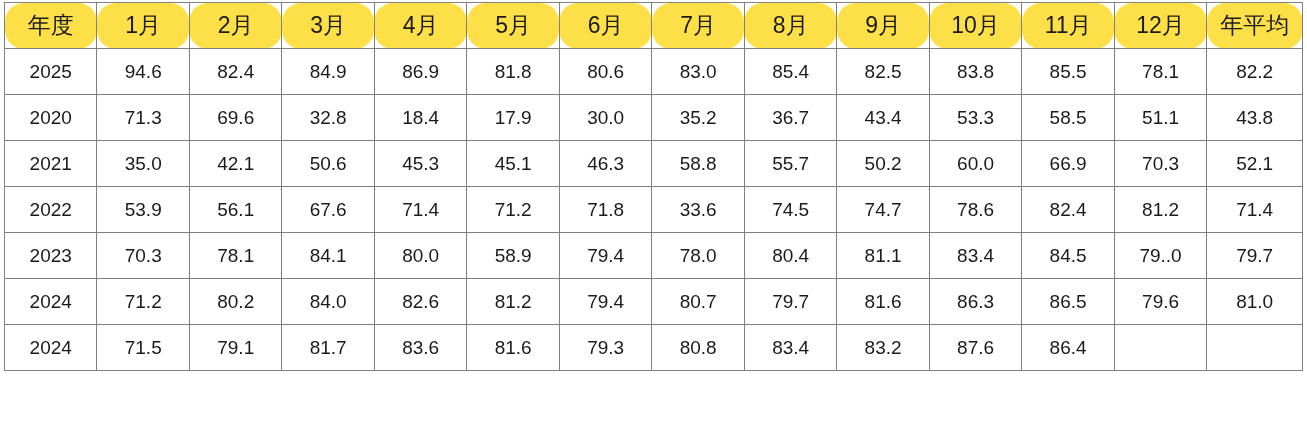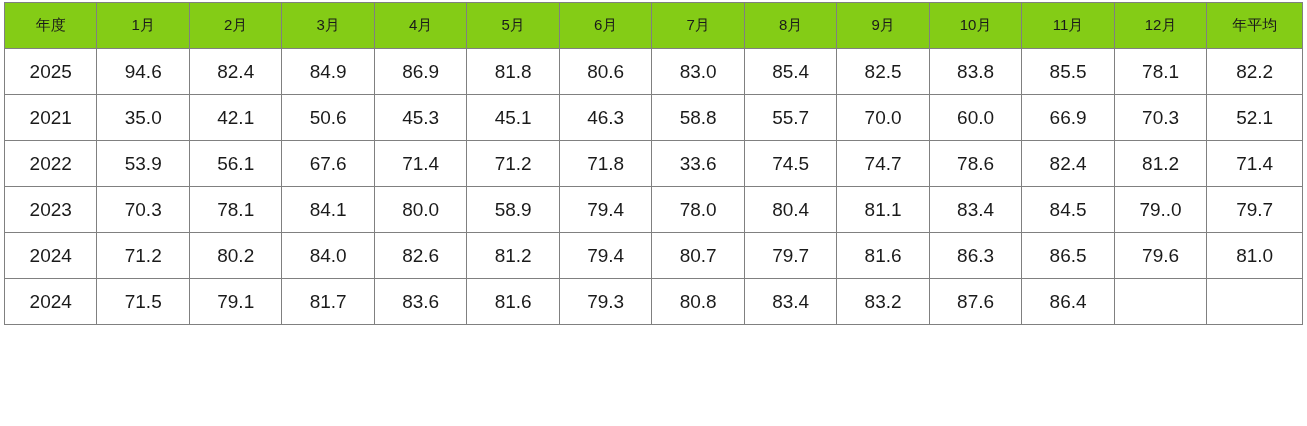--- a/index.html
+++ b/index.html
@@ -54,22 +54,23 @@
     border: 1px solid #808080;
     text-align: center;
     font-size: 19px;
     color: #1a1a1a;
     height: 45px;
     padding: 0;
     font-weight: normal;
     white-space: nowrap;
   }
   table.rate-table thead th {
-    background: #84cc16;
-    font-size: 15px;
+    background: #fde047;
+    font-size: 23px;
+    border-radius: 19px;
   }
   col.c-year { width: 92px; }
   col.c-mon  { width: 92px; }
   col.c-avg  { width: 95px; }
 </style>
 </head>
 <body>
 
 <div class="page">
 
@@ -120,30 +121,46 @@
         <td>80.6</td>
         <td>83.0</td>
         <td>85.4</td>
         <td>82.5</td>
         <td>83.8</td>
         <td>85.5</td>
         <td>78.1</td>
         <td>82.2</td>
       </tr>
       <tr>
+        <td>2020</td>
+        <td>71.3</td>
+        <td>69.6</td>
+        <td>32.8</td>
+        <td>18.4</td>
+        <td>17.9</td>
+        <td>30.0</td>
+        <td>35.2</td>
+        <td>36.7</td>
+        <td>43.4</td>
+        <td>53.3</td>
+        <td>58.5</td>
+        <td>51.1</td>
+        <td>43.8</td>
+      </tr>
+      <tr>
         <td>2021</td>
         <td>35.0</td>
         <td>42.1</td>
         <td>50.6</td>
         <td>45.3</td>
         <td>45.1</td>
         <td>46.3</td>
         <td>58.8</td>
         <td>55.7</td>
-        <td>70.0</td>
+        <td>50.2</td>
         <td>60.0</td>
         <td>66.9</td>
         <td>70.3</td>
         <td>52.1</td>
       </tr>
       <tr>
         <td>2022</td>
         <td>53.9</td>
         <td>56.1</td>
         <td>67.6</td>

